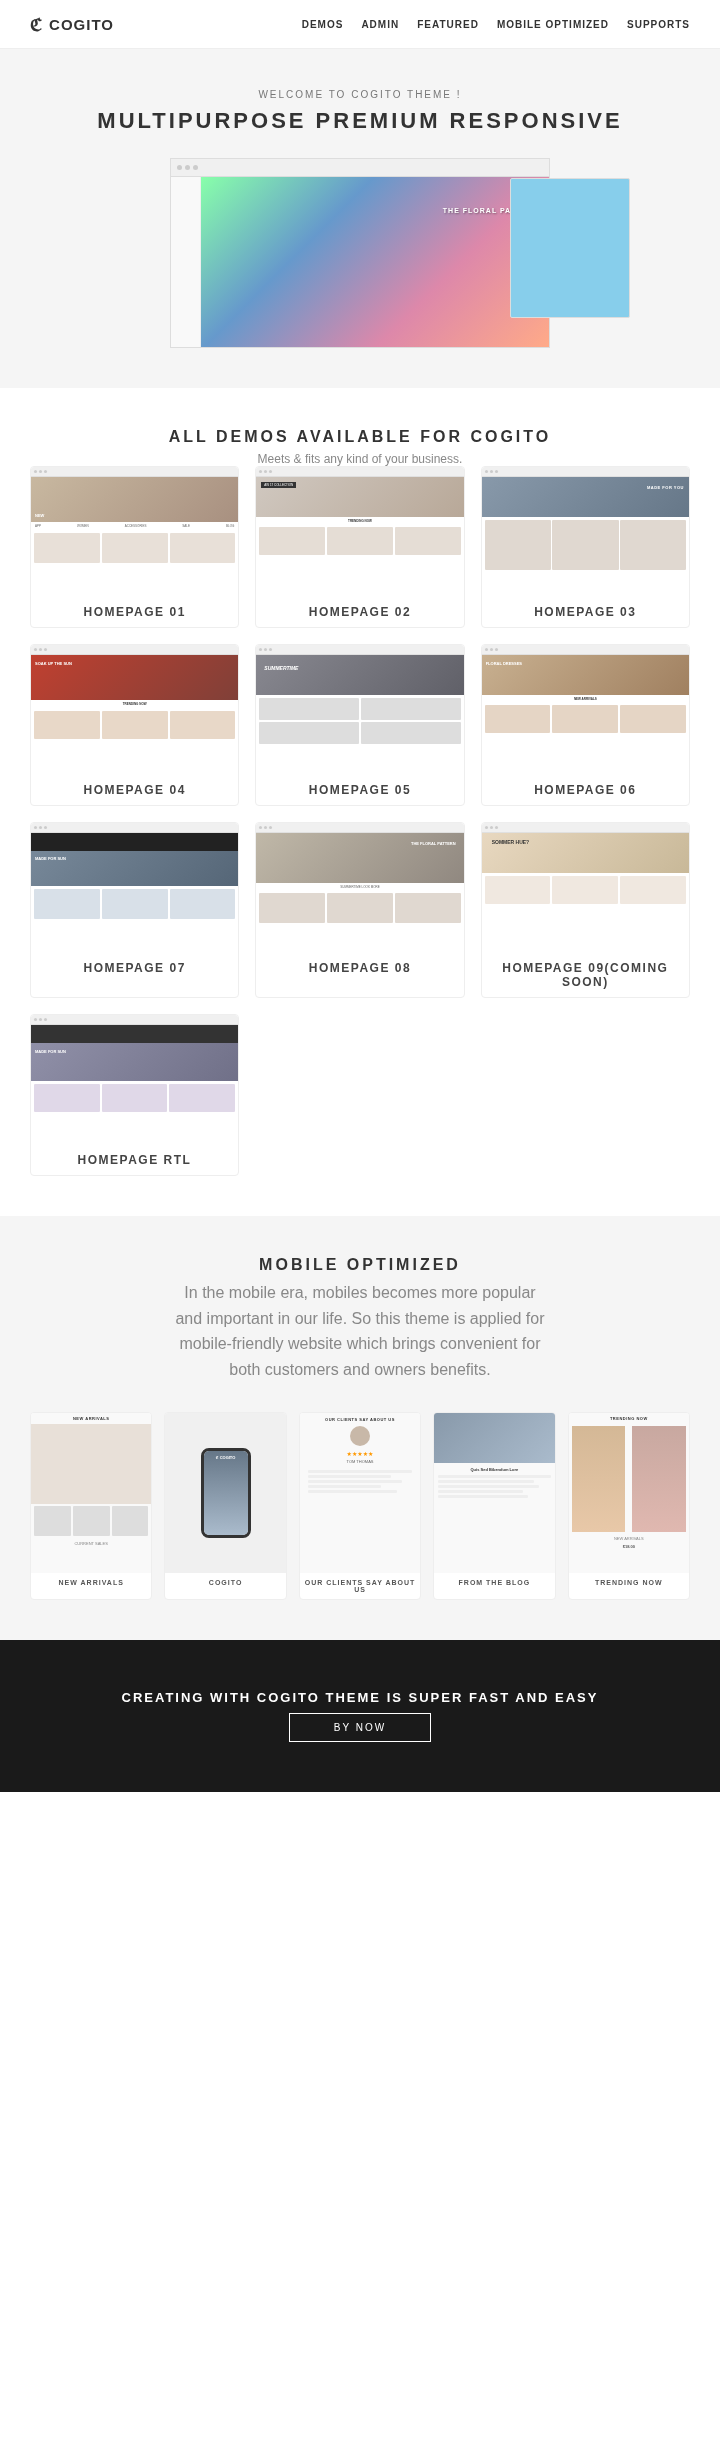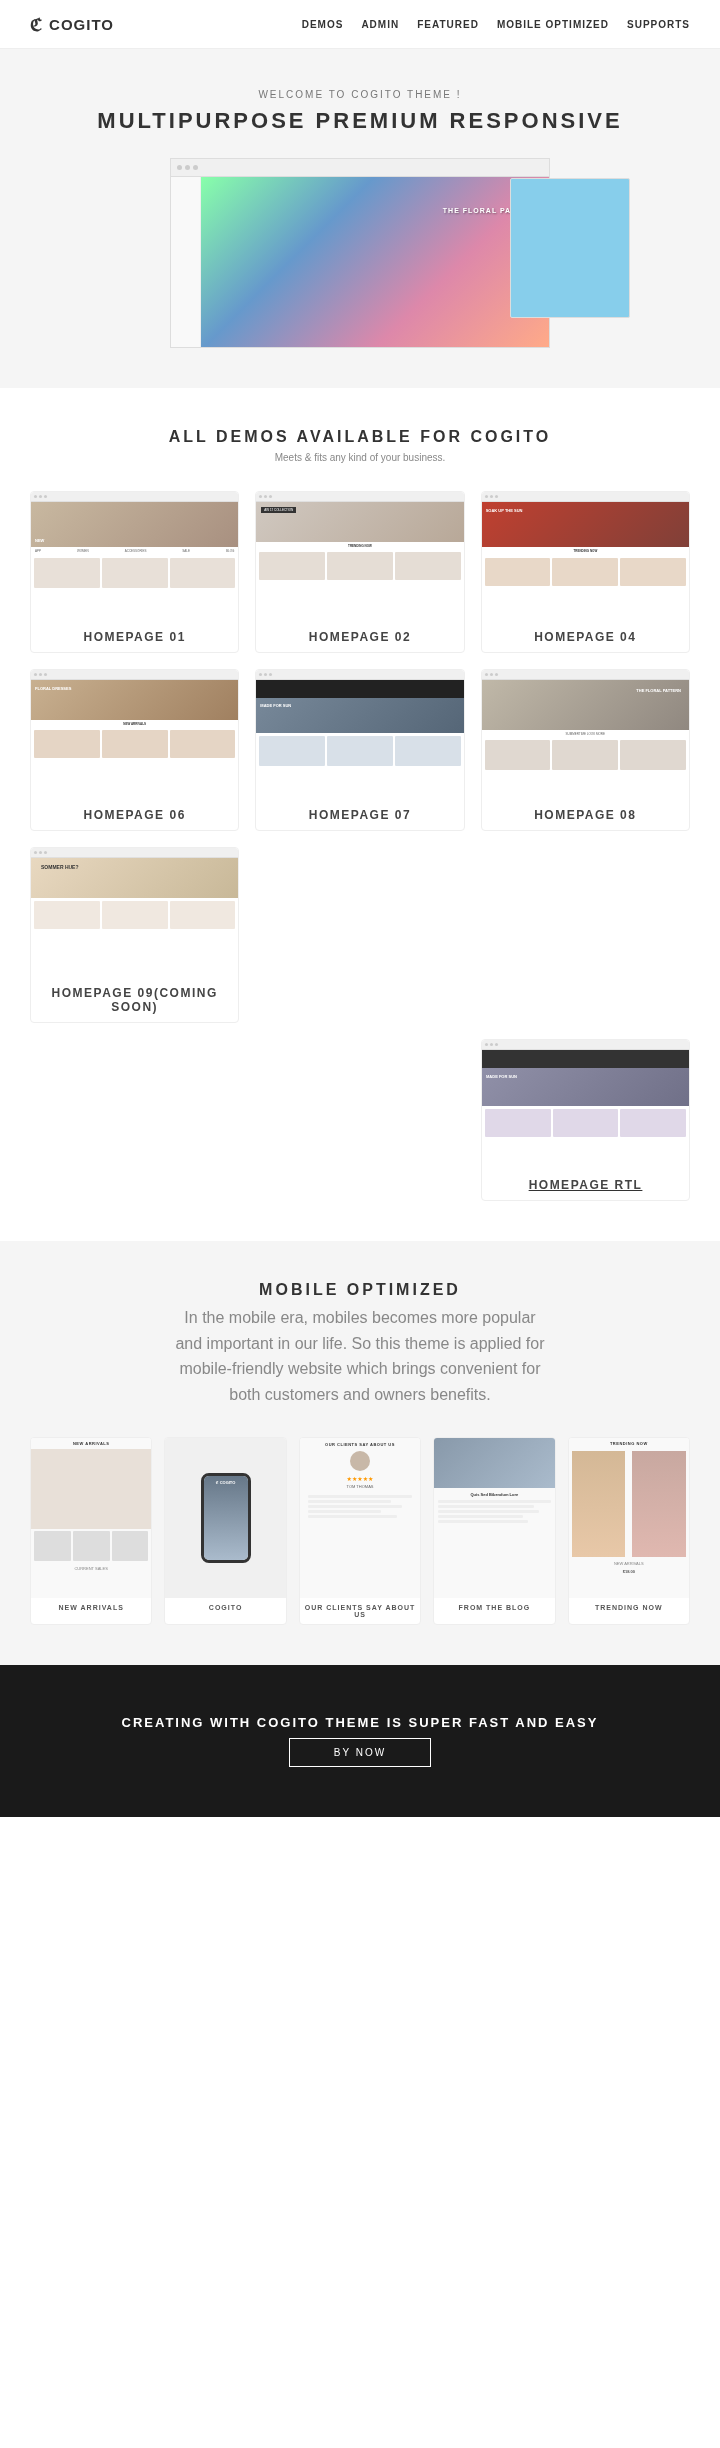--- a/index.html
+++ b/index.html
@@ -126,23 +126,22 @@
       text-align: center;
     }
     .section-title {
       font-size: 16px;
       font-weight: 800;
       letter-spacing: 3px;
       text-transform: uppercase;
       margin-bottom: 6px;
     }
     .section-subtitle {
-      font-size: 10px;
+      font-size: 12px;
       color: #888;
-      margin-bottom: 28px;
     }
     .demos-grid {
       display: grid;
       grid-template-columns: repeat(3, 1fr);
       gap: 16px;
       text-align: center;
     }
     .demo-item {
       border: 1px solid #eee;
       border-radius: 4px;
@@ -443,20 +442,42 @@
               <div class="hp02-prod"></div>
               <div class="hp02-prod"></div>
               <div class="hp02-prod"></div>
             </div>
           </div>
         </div>
       </div>
       <div class="demo-label">HOMEPAGE 02</div>
     </div>
 
+    <div class="demo-item">
+      <div class="demo-thumb">
+        <div class="mini-browser">
+          <div class="mini-bar">
+              <div class="mini-dot"></div>
+              <div class="mini-dot"></div>
+              <div class="mini-dot"></div>
+            </div>
+          <div class="mini-content">
+            <div class="hp03-hero">
+              <div class="hp03-hero-text">MADE FOR YOU</div>
+            </div>
+            <div class="hp03-products">
+              <div class="hp03-prod"></div>
+              <div class="hp03-prod"></div>
+              <div class="hp03-prod"></div>
+            </div>
+          </div>
+        </div>
+      </div>
+      <div class="demo-label">HOMEPAGE 03</div>
+    </div>
 
     <div class="demo-item">
       <div class="demo-thumb">
         <div class="mini-browser">
           <div class="mini-bar">
               <div class="mini-dot"></div>
               <div class="mini-dot"></div>
               <div class="mini-dot"></div>
             </div>
           <div class="mini-content">
@@ -468,20 +489,43 @@
               <div class="hp04-prod"></div>
               <div class="hp04-prod"></div>
               <div class="hp04-prod"></div>
             </div>
           </div>
         </div>
       </div>
       <div class="demo-label">HOMEPAGE 04</div>
     </div>
 
+    <div class="demo-item">
+      <div class="demo-thumb">
+        <div class="mini-browser">
+          <div class="mini-bar">
+              <div class="mini-dot"></div>
+              <div class="mini-dot"></div>
+              <div class="mini-dot"></div>
+            </div>
+          <div class="mini-content">
+            <div class="hp05-hero">
+              <div class="hp05-hero-text">SUMMERTIME</div>
+            </div>
+            <div class="hp05-grid">
+              <div class="hp05-item"></div>
+              <div class="hp05-item"></div>
+              <div class="hp05-item"></div>
+              <div class="hp05-item"></div>
+            </div>
+          </div>
+        </div>
+      </div>
+      <div class="demo-label">HOMEPAGE 05</div>
+    </div>
 
     <div class="demo-item">
       <div class="demo-thumb">
         <div class="mini-browser">
           <div class="mini-bar">
               <div class="mini-dot"></div>
               <div class="mini-dot"></div>
               <div class="mini-dot"></div>
             </div>
           <div class="mini-content">
@@ -566,21 +610,21 @@
               <div class="hp09-prod"></div>
             </div>
           </div>
         </div>
       </div>
       <div class="demo-label">HOMEPAGE 09(COMING SOON)</div>
     </div>
 
   </div>
 
-  <div style="margin-top: 16px; display: flex; justify-content: flex-end; text-decoration: underline;">
+  <div style="margin-top: 16px; display: flex; justify-content: flex-start;">
     <div class="demo-item demo-item-single" style="width: calc(33.33% - 11px);">
       <div class="demo-thumb">
         <div class="mini-browser">
           <div class="mini-bar">
               <div class="mini-dot"></div>
               <div class="mini-dot"></div>
               <div class="mini-dot"></div>
             </div>
           <div class="mini-content">
             <div class="rtl-dark"></div>

